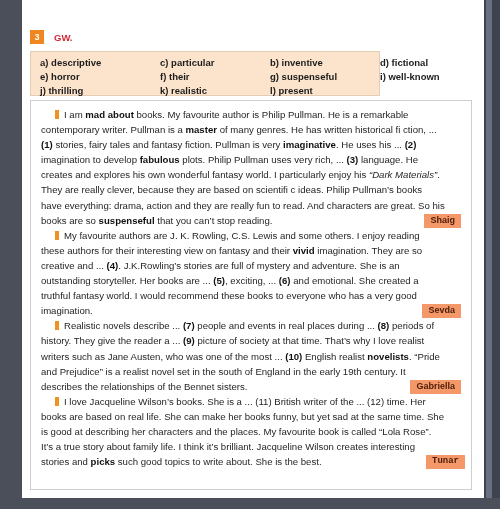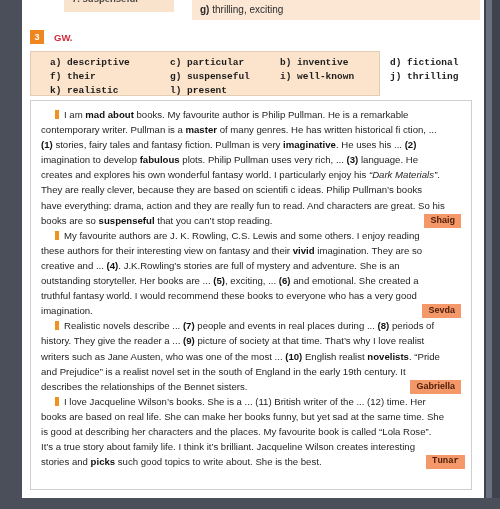--- a/index.html
+++ b/index.html
@@ -115,22 +115,21 @@
 
   
   .word-box {
     position: absolute;
     left: 8px; top: 51px;
     width: 350px;
     height: 45px;
     background: #fbe3cc;
     border: 1px solid #e3cdb4;
     box-sizing: border-box;
-    padding: 4px 0 0 10px;
-    font-family: Liberation Mono, monospace;
+    padding: 4px 0 0 0;
   }
   .word-grid {
     display: grid;
     grid-template-columns: 120px 110px 110px 100px;
     row-gap: 1px;
     padding-left: 9px;
   }
   .word-item {
     font-size: 9.5px;
     font-weight: bold;
@@ -202,41 +201,33 @@
     background: #4a4f5a;
   }
 </style>
 </head>
 <body>
 
 <div class="page-frame"></div>
 
 <div class="sheet">
 
-  <div class="top-strip">
-    <div class="top-left-box"></div>
-    <div class="top-right-box"></div>
-    <div class="top-left-text">7. suspenseful</div>
-    <div class="top-right-text">
-      <b>g)</b>
-      <span>thrilling, exciting</span>
-    </div>
-  </div>
 
   <div class="ex-head">
     <div class="ex-num">3</div>
     <span class="ex-gw">GW.</span>
   </div>
 
   <div class="word-box">
     <div class="word-grid" id="word-grid">
         <div class="word-item">a) descriptive</div>
         <div class="word-item">c) particular</div>
         <div class="word-item">b) inventive</div>
         <div class="word-item">d) fictional</div>
+        <div class="word-item">e) horror</div>
         <div class="word-item">f) their</div>
         <div class="word-item">g) suspenseful</div>
         <div class="word-item">i) well-known</div>
         <div class="word-item">j) thrilling</div>
         <div class="word-item">k) realistic</div>
         <div class="word-item">l) present</div>
       </div>
   </div>
 
   <div class="passage" id="passage">

